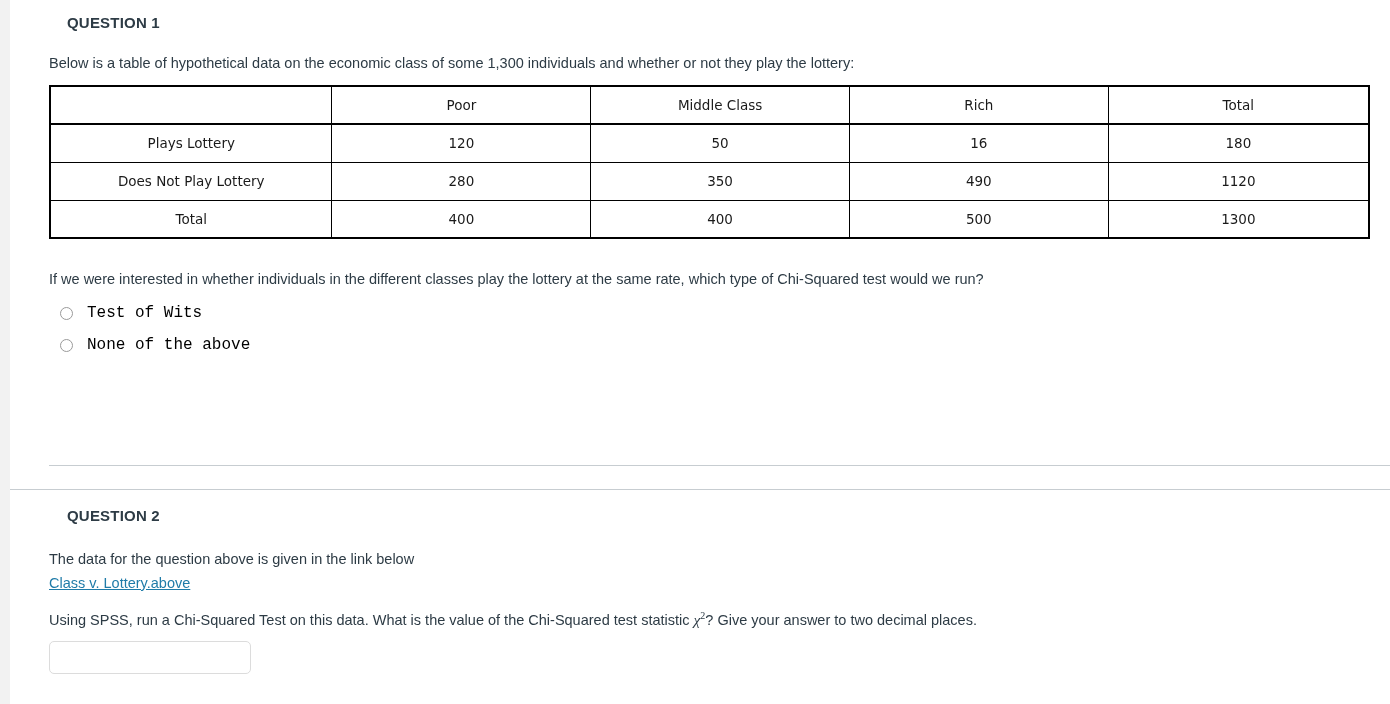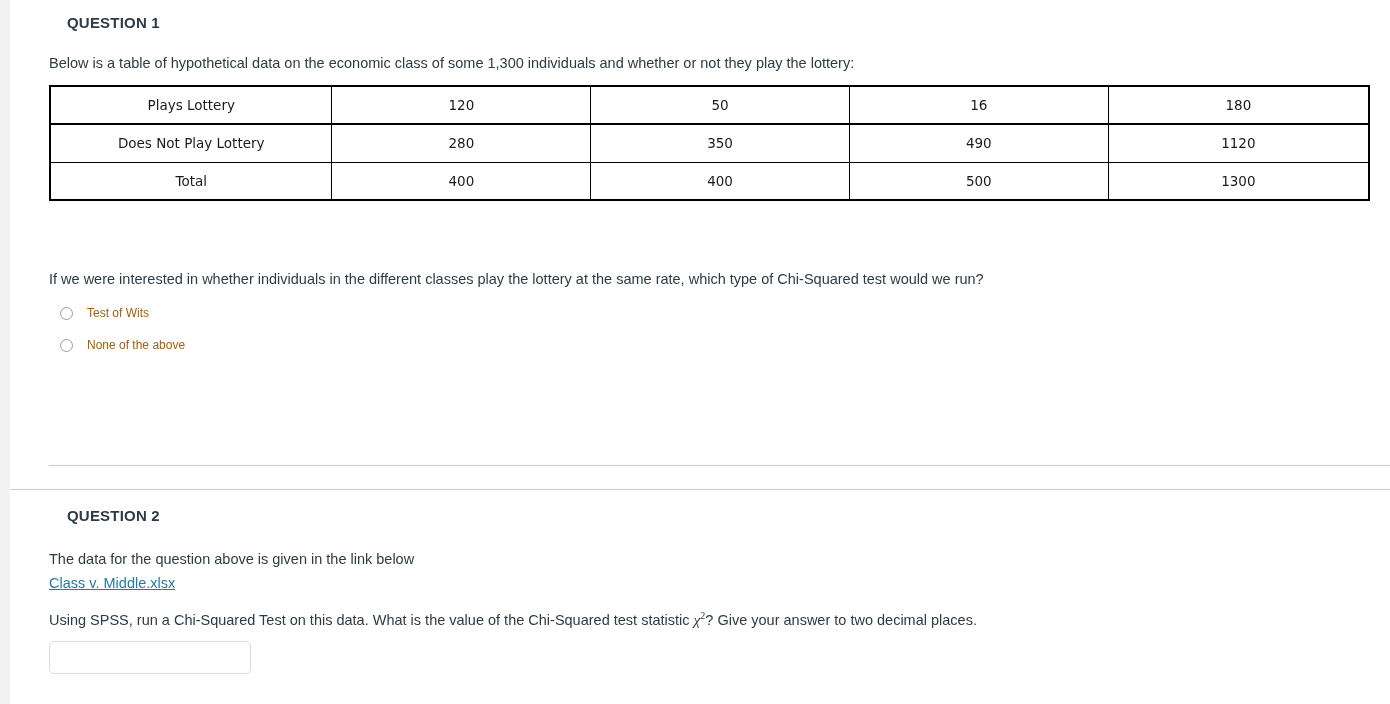--- a/index.html
+++ b/index.html
@@ -125,23 +125,23 @@
     height: 13px;
     border: 1px solid #9a9a9a;
     border-radius: 50%;
     background: #ffffff;
     box-sizing: border-box;
     margin-left: 11px;
     margin-right: 14px;
     flex: 0 0 auto;
   }
   .option-label {
-    font-family: Liberation Sans, sans-serif;
-    font-size: 12px;
-    color: #a16207;
+    font-family: Liberation Mono, monospace;
+    font-size: 16px;
+    color: #000000;
   }
 
   
   #q1-inner-rule {
     position: absolute;
     left: 39px;
     top: 465px;
     width: 1341px;
     height: 1px;
     background: #c7cdd1;
@@ -218,20 +218,27 @@
 <div class="page">
 
   <div class="question-block" id="question-1-block">
 
     <div class="q-heading" id="q1-heading">QUESTION 1</div>
 
     <div class="body-text" id="q1-intro">Below is a table of hypothetical data on the economic class of some 1,300 individuals and whether or not they play the lottery:</div>
 
     <table id="class-lottery-table">
       <tbody>
+        <tr>
+          <th class="col-label"></th>
+          <th class="col-data">Poor</th>
+          <th class="col-data">Middle Class</th>
+          <th class="col-data">Rich</th>
+          <th class="col-total">Total</th>
+        </tr>
         <tr>
           <td class="col-label">Plays Lottery</td>
           <td class="col-data">120</td>
           <td class="col-data">50</td>
           <td class="col-data">16</td>
           <td class="col-total">180</td>
         </tr>
         <tr>
           <td class="col-label">Does Not Play Lottery</td>
           <td class="col-data">280</td>
@@ -266,21 +273,21 @@
   </div>
 
   <div id="question-separator"></div>
 
   <div class="question-block" id="question-2-block">
 
     <div class="q-heading" id="q2-heading">QUESTION 2</div>
 
     <div class="body-text" id="q2-line1">The data for the question above is given in the link below</div>
 
-    <a id="q2-file-link" href="#">Class v. Middle.xlsx</a>
+    <a id="q2-file-link" href="#">Class v. Lottery.above</a>
 
     <div class="body-text" id="q2-line2">
       <span>Using SPSS, run a Chi-Squared Test on this data. What is the value of the Chi-Squared test statistic </span><span class="chi-symbol">χ</span><span class="chi-sup">2</span><span>? Give your answer to two decimal places.</span>
     </div>
 
     <input id="q2-answer-input" type="text" placeholder="" style="">
   </div>
 
 </div>
 

